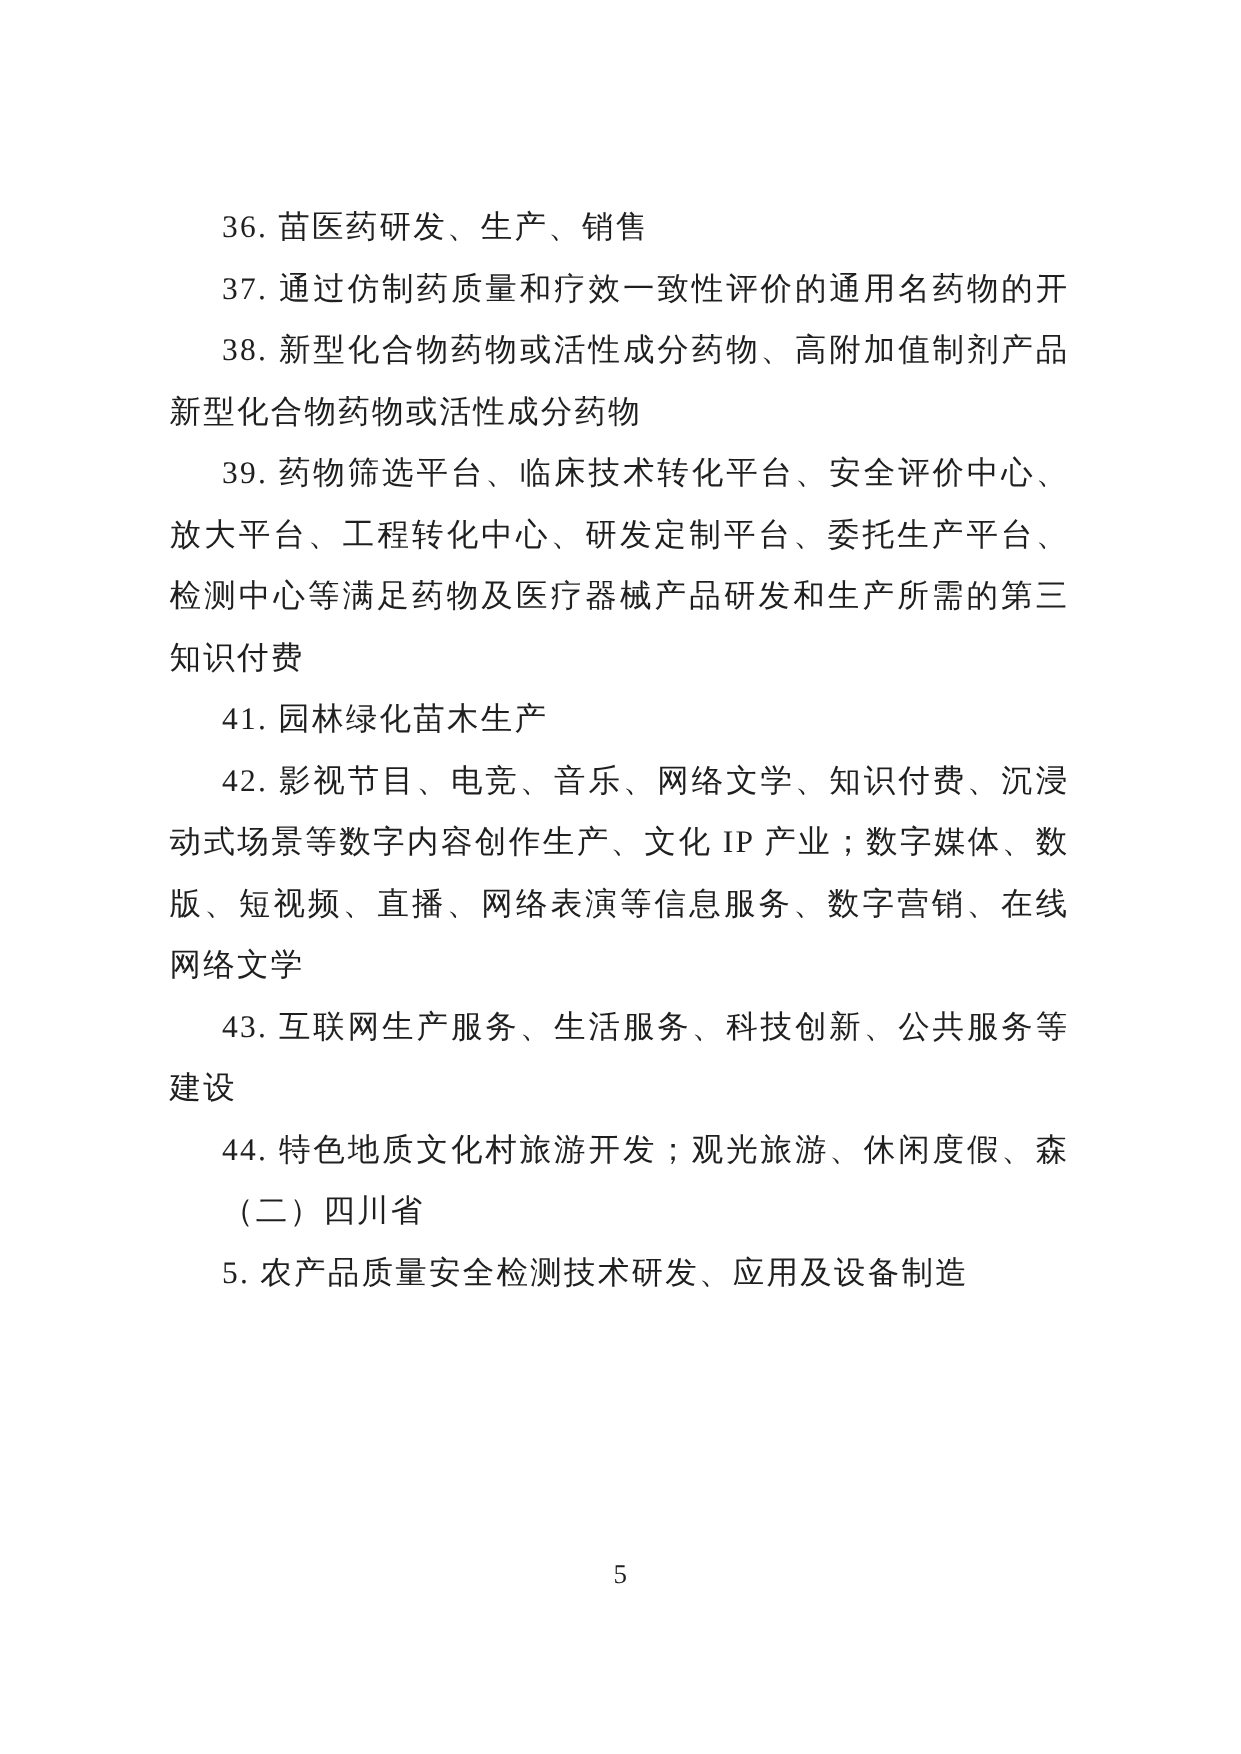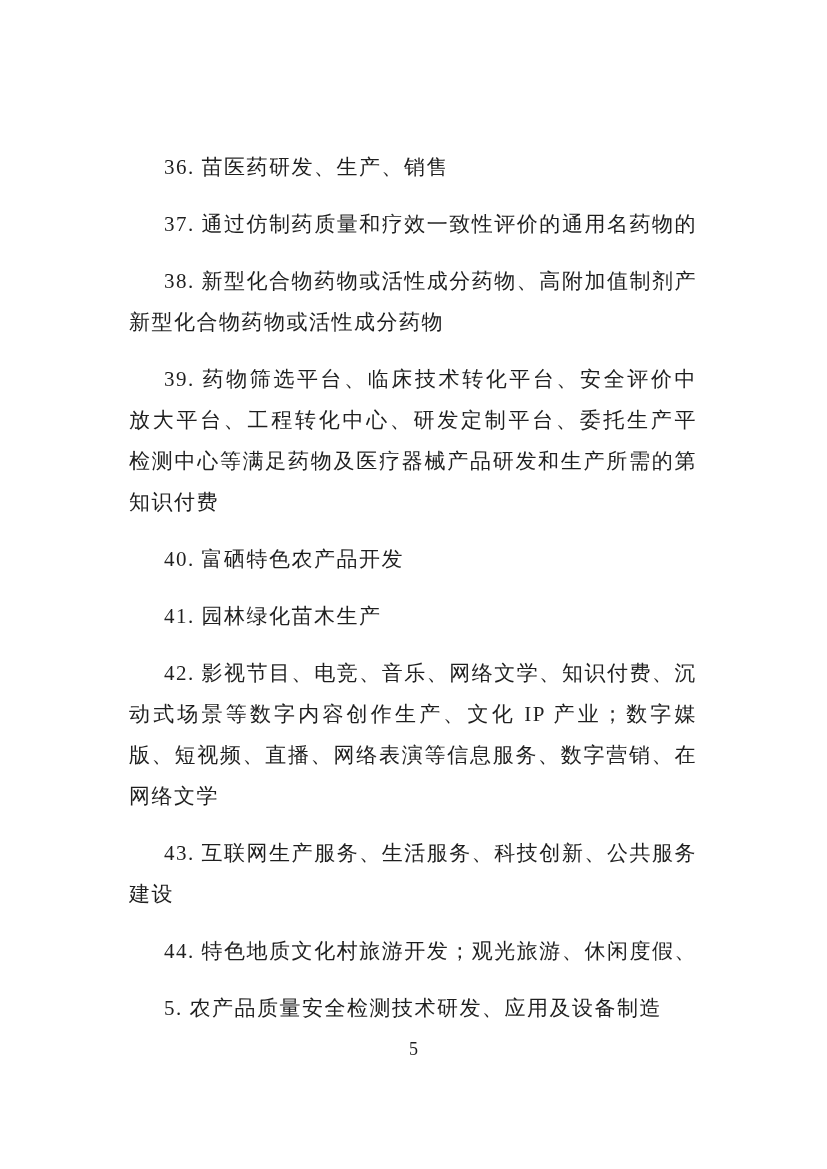--- a/index.html
+++ b/index.html
@@ -19,21 +19,21 @@
   .content {
     position: absolute;
     left: 113px;
     top: 131px;
     width: 600px;
     font-size: 21px;
     line-height: 41px;
     letter-spacing: 1.5px;
   }
   .para {
-    margin: 16px;
+    margin: 0;
   }
   .line {
     height: 41px;
     overflow: hidden;
     text-align: left;
   }
   
   .line.full {
     text-align: justify;
     text-align-last: justify;
@@ -68,36 +68,36 @@
         <div class="line first full">38. 新型化合物药物或活性成分药物、高附加值制剂产品的原</div>
         <div class="line">新型化合物药物或活性成分药物</div>
       </div>
       <div class="para">
         <div class="line first full">39. 药物筛选平台、临床技术转化平台、安全评价中心、中试</div>
         <div class="line full">放大平台、工程转化中心、研发定制平台、委托生产平台、公共</div>
         <div class="line full">检测中心等满足药物及医疗器械产品研发和生产所需的第三方技</div>
         <div class="line">知识付费</div>
       </div>
       <div class="para">
-        <div class="line first">40. 富硒特色农产品开发</div>
-      </div>
-      <div class="para">
         <div class="line first">41. 园林绿化苗木生产</div>
       </div>
       <div class="para">
         <div class="line first full">42. 影视节目、电竞、音乐、网络文学、知识付费、沉浸式互</div>
         <div class="line full">动式场景等数字内容创作生产、文化 IP 产业；数字媒体、数字出</div>
         <div class="line full">版、短视频、直播、网络表演等信息服务、数字营销、在线文化</div>
         <div class="line">网络文学</div>
       </div>
       <div class="para">
         <div class="line first full">43. 互联网生产服务、生活服务、科技创新、公共服务等平台</div>
         <div class="line">建设</div>
       </div>
       <div class="para">
         <div class="line first full">44. 特色地质文化村旅游开发；观光旅游、休闲度假、森林康</div>
       </div>
       <div class="para">
+        <div class="line first">（二）四川省</div>
+      </div>
+      <div class="para">
         <div class="line first">5. 农产品质量安全检测技术研发、应用及设备制造</div>
       </div>
     </div>
   <div class="footer">5</div>
 </div>
 
 </body></html>

